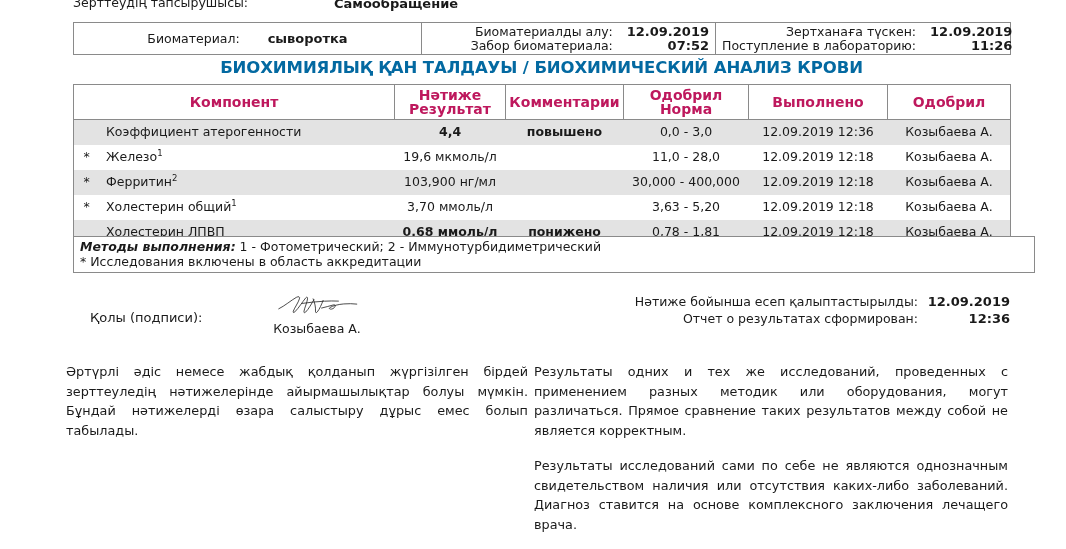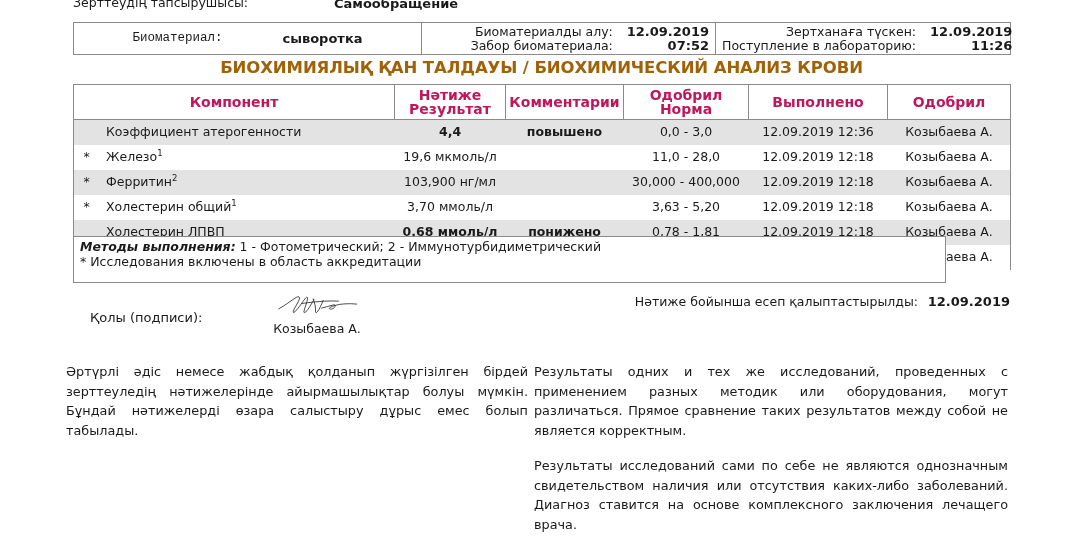--- a/index.html
+++ b/index.html
@@ -82,34 +82,34 @@
   .bm-cell-inner .val {
     text-align: right;
     flex: 0 0 auto;
     font-weight: bold;
     font-size: 13px;
     min-width: 74px;
   }
   .bm-cell-inner .val div { white-space: nowrap; }
 
   .bm-first .bm-cell-inner { justify-content: center; }
-  .bm-first .lab { flex: 0 0 auto; padding-right: 60px; font-family: Liberation Mono, monospace; }
+  .bm-first .lab { flex: 0 0 auto; padding-right: 28px; }
   .bm-first .val { min-width: 0; }
 
   
   .main-title {
     position: absolute;
     left: 73px;
     top: 58px;
     width: 937px;
     text-align: center;
     font-size: 16.5px;
     font-weight: bold;
     letter-spacing: -0.1px;
-    color: #a16207;
+    color: #0369a1;
   }
 
   
   .results-table {
     position: absolute;
     left: 73px;
     top: 84px;
     width: 937px;
     border-collapse: collapse;
     table-layout: fixed;
@@ -148,25 +148,25 @@
   .c-done { text-align: center; }
   .c-appr { text-align: center; }
   .bold-val { font-weight: bold; }
   sup { font-size: 8.5px; vertical-align: super; line-height: 0; }
 
   
   .methods {
     position: absolute;
     left: 73px;
     top: 236px;
-    width: 873px;
+    width: 962px;
     border: 1px solid #8a8a8a;
     border-top: 1px solid #8a8a8a;
     box-sizing: border-box;
-    padding: 2px 6px 13px 6px;
+    padding: 2px 6px 3px 6px;
     font-size: 12.5px;
     line-height: 15px;
     background: #ffffff;
   }
   .methods .mlabel {
     font-weight: bold;
     font-style: italic;
   }
   .methods .mline2 { display: block; }
 
@@ -388,20 +388,24 @@
       </g>
     </svg>
     <div class="sig-name">Козыбаева А.</div>
   </div>
 
   <div class="report-formed">
     <div class="rf-row">
       <span class="rf-lab">Нәтиже бойынша есеп қалыптастырылды:</span>
       <span class="rf-val">12.09.2019</span>
     </div>
+    <div class="rf-row">
+      <span class="rf-lab">Отчет о результатах сформирован:</span>
+      <span class="rf-val">12:36</span>
+    </div>
   </div>
 
   <div class="disclaimer disc-left">
     <p>Әртүрлі әдіс немесе жабдық қолданып жүргізілген бірдей зерттеуледің нәтижелерінде айырмашылықтар болуы мүмкін. Бұндай нәтижелерді өзара салыстыру дұрыс емес болып табылады.</p>
   </div>
 
   <div class="disclaimer disc-right">
     <p>Результаты одних и тех же исследований, проведенных с применением разных методик или оборудования, могут различаться. Прямое сравнение таких результатов между собой не является корректным.</p>
     <p>Результаты исследований сами по себе не являются однозначным свидетельством наличия или отсутствия каких-либо заболеваний. Диагноз ставится на основе комплексного заключения лечащего врача.</p>
   </div>

